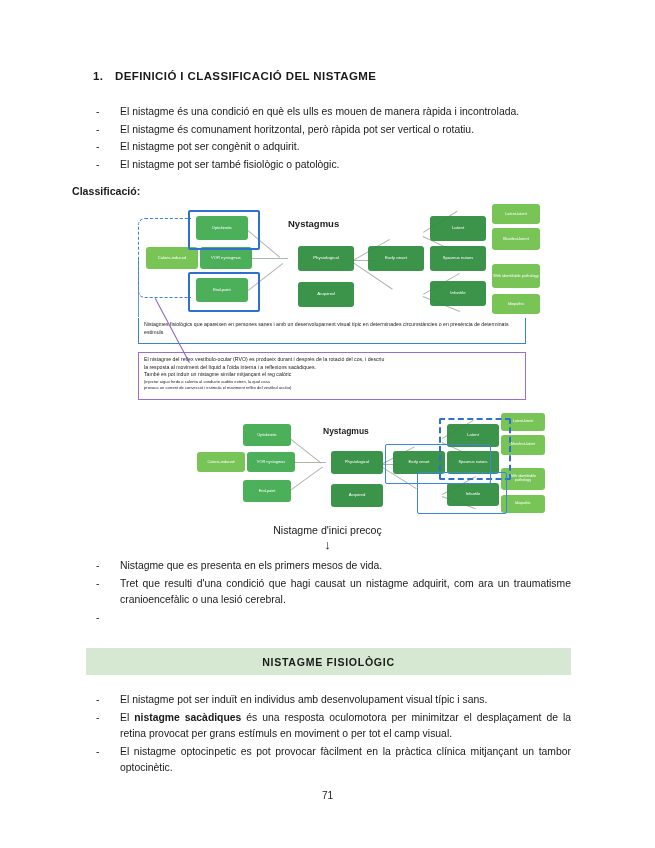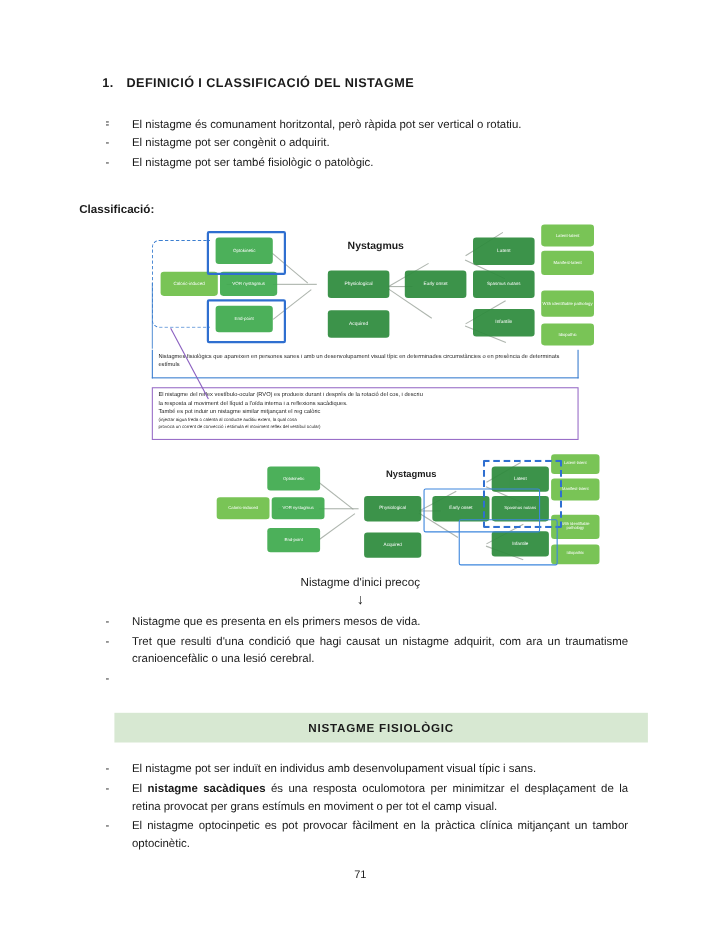--- a/index.html
+++ b/index.html
@@ -79,21 +79,20 @@
   .banner {
     position: absolute;
     left: 86px;
     top: 648px;
     width: 485px;
     height: 27px;
     background: #d7e8d2;
     display: flex;
     align-items: center;
     justify-content: center;
-    margin-left: 18px;
   }
   .banner span {
     font-size: 10.6px;
     font-weight: bold;
     letter-spacing: 0.7px;
   }
   .pageno {
     position: absolute;
     left: 0;
     right: 0;
@@ -134,21 +133,20 @@
     background: #9aa39a;
     transform-origin: 0 0;
     height: 1px;
     opacity: .8;
   }
   .dtitle {
     position: absolute;
     color: #1c1c1c;
     font-weight: bold;
     white-space: nowrap;
-    margin-left: 28px;
   }
 
   .hl-solid {
     position: absolute;
     border: 2px solid #2f6fd0;
     border-radius: 2px;
     background: transparent;
   }
   .hl-solid.thin { border-width: 1.4px; border-color: #3d86dd; }
   .hl-dashed {
@@ -204,20 +202,21 @@
 
 <div class="page">
 
   <div class="sec-title">
     <span class="sec-num">1.</span><span>DEFINICIÓ I CLASSIFICACIÓ DEL NISTAGME</span>
   </div>
 
   <div class="bullets b1">
     <div class="bullet">
       <span class="dash">-</span>
+      <span>El nistagme és una condició en què els ulls es mouen de manera ràpida i incontrolada.</span>
     </div>
     <div class="bullet">
       <span class="dash">-</span>
       <span>El nistagme és comunament horitzontal, però ràpida pot ser vertical o rotatiu.</span>
     </div>
     <div class="bullet">
       <span class="dash">-</span>
       <span>El nistagme pot ser congènit o adquirit.</span>
     </div>
     <div class="bullet">

